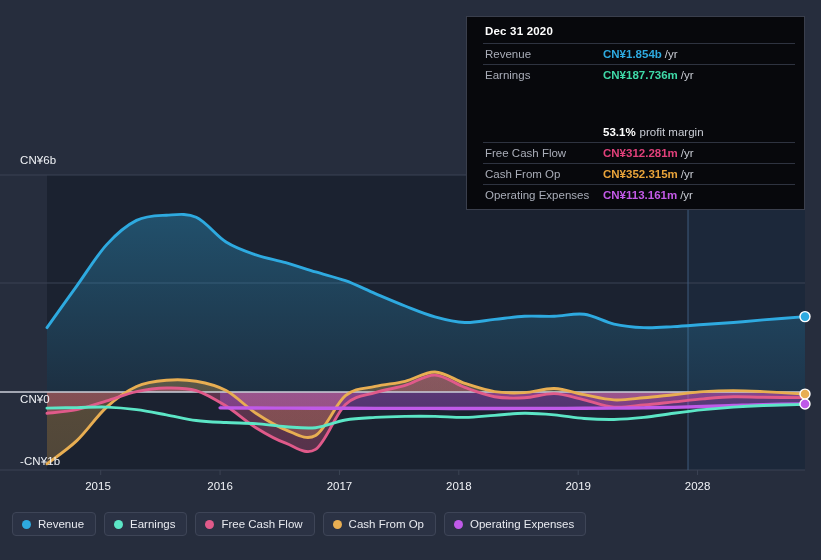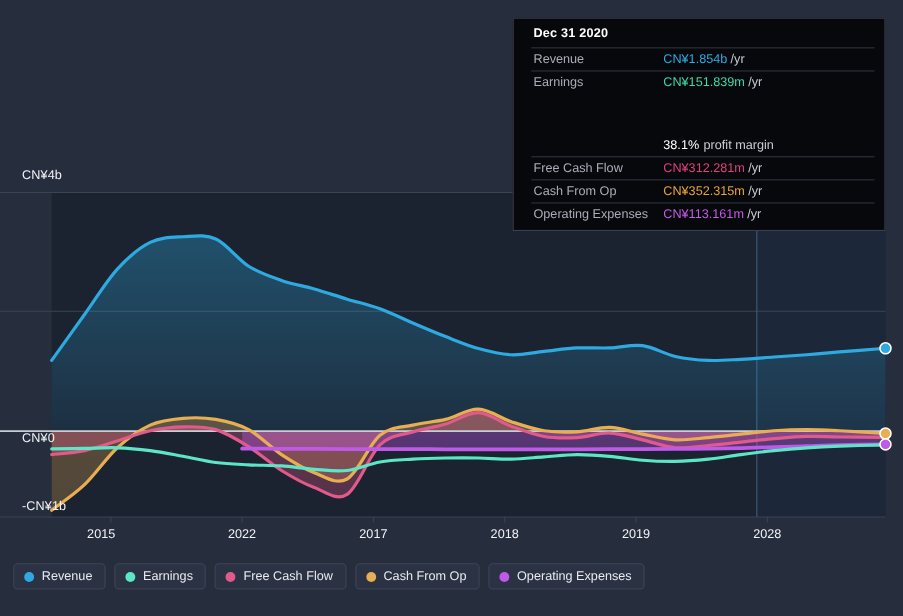--- a/index.html
+++ b/index.html
@@ -41,21 +41,21 @@
     font-size:11.5px;font-weight:bold;color:#ffffff;
     padding:1px 0 6px 2px;letter-spacing:.2px;
   }
   .tt-row{
     display:flex;align-items:baseline;
     border-top:1px solid #2e3340;
     padding:3px 2px 3px 2px;font-size:11.5px;line-height:14px;
   }
   .tt-row.noline{border-top:none;padding-top:0;}
   .tt-label{color:#a9adb8;width:118px;flex:0 0 118px;white-space:nowrap;}
-  .tt-val{font-weight:normal;white-space:nowrap;}
+  .tt-val{font-weight:bold;white-space:nowrap;}
   .tt-unit{color:#c9ccd4;font-weight:normal;margin-left:3px;}
   .tt-sub{color:#c9ccd4;font-weight:normal;margin-left:4px;margin-top:40px;}
 
   
   .legend{
     position:absolute;left:12px;top:512px;display:flex;gap:8px;
   }
   .chip{
     display:flex;align-items:center;gap:7px;
     border:1px solid #3e4557;border-radius:4px;
@@ -113,49 +113,49 @@
         <path d="M 47.00 463.81 C 51.97 459.94, 66.90 450.06, 76.84 440.60 C 86.79 431.15, 96.74 416.11, 106.69 407.08 C 116.63 398.06, 126.58 390.92, 136.53 386.45 C 146.48 381.98, 156.42 381.12, 166.37 380.26 C 176.32 379.40, 186.27 379.57, 196.21 381.29 C 206.16 383.01, 216.11 385.25, 226.06 390.58 C 236.00 395.91, 245.95 406.74, 255.90 413.27 C 265.85 419.80, 275.79 426.08, 285.74 429.77 C 295.69 433.47, 305.64 441.12, 315.58 435.45 C 325.53 429.77, 335.48 403.90, 345.43 395.73 C 355.37 387.57, 365.32 388.86, 375.27 386.45 C 385.22 384.04, 395.16 383.70, 405.11 381.29 C 415.06 378.89, 425.01 371.67, 434.95 372.01 C 444.90 372.35, 454.85 380.09, 464.80 383.36 C 474.74 386.62, 484.69 390.06, 494.64 391.61 C 504.59 393.16, 514.53 393.16, 524.48 392.64 C 534.43 392.12, 544.38 388.17, 554.32 388.51 C 564.27 388.86, 574.22 392.81, 584.17 394.70 C 594.11 396.59, 604.06 399.34, 614.01 399.86 C 623.96 400.38, 633.90 398.66, 643.85 397.80 C 653.80 396.94, 663.75 395.73, 673.69 394.70 C 683.64 393.67, 693.59 392.30, 703.54 391.61 C 713.48 390.92, 723.43 390.58, 733.38 390.58 C 743.33 390.58, 751.28 391.02, 763.22 391.61 C 775.16 392.19, 798.04 393.67, 805.00 394.08" fill="none" stroke="#e8ae52" stroke-width="2.9" stroke-linecap="round" stroke-linejoin="round"></path>
         <path d="M 47.00 413.27 C 51.97 412.67, 66.90 411.72, 76.84 409.66 C 86.79 407.60, 96.74 403.90, 106.69 400.89 C 116.63 397.88, 126.58 393.76, 136.53 391.61 C 146.48 389.46, 156.42 388.17, 166.37 388.00 C 176.32 387.83, 186.27 387.57, 196.21 390.58 C 206.16 393.59, 216.11 399.86, 226.06 406.05 C 236.00 412.24, 245.95 421.52, 255.90 427.71 C 265.85 433.90, 275.79 439.57, 285.74 443.18 C 295.69 446.79, 305.64 455.82, 315.58 449.37 C 325.53 442.92, 335.48 413.96, 345.43 404.50 C 355.37 395.05, 365.32 395.82, 375.27 392.64 C 385.22 389.46, 395.16 388.34, 405.11 385.42 C 415.06 382.50, 425.01 374.76, 434.95 375.10 C 444.90 375.45, 454.85 383.87, 464.80 387.48 C 474.74 391.09, 484.69 395.05, 494.64 396.77 C 504.59 398.48, 514.53 398.31, 524.48 397.80 C 534.43 397.28, 544.38 393.33, 554.32 393.67 C 564.27 394.02, 574.22 397.63, 584.17 399.86 C 594.11 402.09, 604.06 406.22, 614.01 407.08 C 623.96 407.94, 633.90 405.88, 643.85 405.02 C 653.80 404.16, 663.75 402.95, 673.69 401.92 C 683.64 400.89, 693.59 399.69, 703.54 398.83 C 713.48 397.97, 723.43 397.02, 733.38 396.77 C 743.33 396.51, 751.28 397.14, 763.22 397.28 C 775.16 397.43, 798.04 397.58, 805.00 397.64" fill="none" stroke="#e05a8a" stroke-width="2.9" stroke-linecap="round" stroke-linejoin="round"></path>
         <path d="M 220.09 407.85 C 226.06 407.88, 244.96 407.97, 255.90 408.01 C 266.84 408.05, 275.79 408.08, 285.74 408.11 C 295.69 408.15, 305.64 408.18, 315.58 408.22 C 325.53 408.25, 335.48 408.29, 345.43 408.32 C 355.37 408.34, 365.32 408.35, 375.27 408.37 C 385.22 408.39, 395.16 408.41, 405.11 408.42 C 415.06 408.43, 425.01 408.41, 434.95 408.42 C 444.90 408.43, 454.85 408.46, 464.80 408.47 C 474.74 408.48, 484.69 408.48, 494.64 408.47 C 504.59 408.46, 514.53 408.44, 524.48 408.42 C 534.43 408.40, 544.38 408.40, 554.32 408.37 C 564.27 408.34, 574.22 408.31, 584.17 408.27 C 594.11 408.22, 604.06 408.18, 614.01 408.11 C 623.96 408.04, 633.90 407.98, 643.85 407.85 C 653.80 407.73, 663.75 407.55, 673.69 407.34 C 683.64 407.12, 693.59 406.87, 703.54 406.56 C 713.48 406.26, 723.43 405.86, 733.38 405.53 C 743.33 405.21, 751.28 404.87, 763.22 404.60 C 775.16 404.34, 798.04 404.07, 805.00 403.97" fill="none" stroke="#bf5ae8" stroke-width="3.4" stroke-linecap="round" stroke-linejoin="round"></path>
         <path d="M 47.00 408.11 C 51.97 408.03, 66.90 407.77, 76.84 407.60 C 86.79 407.42, 96.74 406.74, 106.69 407.08 C 116.63 407.42, 126.58 408.37, 136.53 409.66 C 146.48 410.95, 156.42 413.01, 166.37 414.82 C 176.32 416.62, 186.27 419.20, 196.21 420.49 C 206.16 421.78, 216.11 422.04, 226.06 422.55 C 236.00 423.07, 245.95 422.90, 255.90 423.58 C 265.85 424.27, 275.79 425.99, 285.74 426.68 C 295.69 427.37, 305.64 428.83, 315.58 427.71 C 325.53 426.59, 335.48 421.69, 345.43 419.97 C 355.37 418.25, 365.32 418.00, 375.27 417.40 C 385.22 416.79, 395.16 416.54, 405.11 416.36 C 415.06 416.19, 425.01 416.19, 434.95 416.36 C 444.90 416.54, 454.85 417.57, 464.80 417.40 C 474.74 417.22, 484.69 416.02, 494.64 415.33 C 504.59 414.64, 514.53 413.36, 524.48 413.27 C 534.43 413.18, 544.38 413.96, 554.32 414.82 C 564.27 415.68, 574.22 417.65, 584.17 418.43 C 594.11 419.20, 604.06 419.63, 614.01 419.46 C 623.96 419.29, 633.90 418.43, 643.85 417.40 C 653.80 416.36, 663.75 414.56, 673.69 413.27 C 683.64 411.98, 693.59 410.69, 703.54 409.66 C 713.48 408.63, 723.43 407.77, 733.38 407.08 C 743.33 406.39, 751.28 405.98, 763.22 405.53 C 775.16 405.09, 798.04 404.59, 805.00 404.40" fill="none" stroke="#5ce6c6" stroke-width="2.9" stroke-linecap="round" stroke-linejoin="round"></path>
         <circle cx="805" cy="316.62062937062933" r="5" fill="#2eaae0" stroke="#ffffff" stroke-width="1.4"></circle>
         <circle cx="805" cy="394.08391608391605" r="5" fill="#e8ae52" stroke="#ffffff" stroke-width="1.4"></circle>
         <circle cx="805" cy="403.9653846153846" r="5" fill="#bf5ae8" stroke="#ffffff" stroke-width="1.4"></circle>
       </svg>
   </div>
 
-  <div class="ylab ylab-top">CN¥4b</div>
+  <div class="ylab ylab-top">CN¥6b</div>
   <div class="ylab ylab-zero">CN¥0</div>
   <div class="ylab ylab-neg">-CN¥1b</div>
 
   <div id="xlabels">
-      <div class="xlab" style="left: 92px;">2015</div>
-      <div class="xlab" style="left: 220.087px;">2022</div>
+      <div class="xlab" style="left: 98px;">2015</div>
+      <div class="xlab" style="left: 220.087px;">2016</div>
       <div class="xlab" style="left: 339.457px;">2017</div>
       <div class="xlab" style="left: 458.827px;">2018</div>
       <div class="xlab" style="left: 578.197px;">2019</div>
       <div class="xlab" style="left: 697.567px;">2028</div>
     </div>
 
   <div class="tooltip">
     <div class="tt-title">Dec 31 2020</div>
     <div id="tt-rows">
         <div class="tt-row">
           <span class="tt-label">Revenue</span>
           <span class="tt-val" style="color: rgb(46, 170, 224);">CN¥1.854b</span>
           <span class="tt-unit">/yr</span>
         </div>
         <div class="tt-row">
           <span class="tt-label">Earnings</span>
-          <span class="tt-val" style="color: rgb(63, 217, 168);">CN¥151.839m</span>
+          <span class="tt-val" style="color: rgb(63, 217, 168);">CN¥187.736m</span>
           <span class="tt-unit">/yr</span>
         </div>
         <div class="tt-row noline">
           <span class="tt-label"></span>
-          <span class="tt-val" style="color: rgb(255, 255, 255);">38.1%</span>
+          <span class="tt-val" style="color: rgb(255, 255, 255);">53.1%</span>
           <span class="tt-sub">profit margin</span>
         </div>
         <div class="tt-row">
           <span class="tt-label">Free Cash Flow</span>
           <span class="tt-val" style="color: rgb(224, 64, 122);">CN¥312.281m</span>
           <span class="tt-unit">/yr</span>
         </div>
         <div class="tt-row">
           <span class="tt-label">Cash From Op</span>
           <span class="tt-val" style="color: rgb(232, 163, 58);">CN¥352.315m</span>

